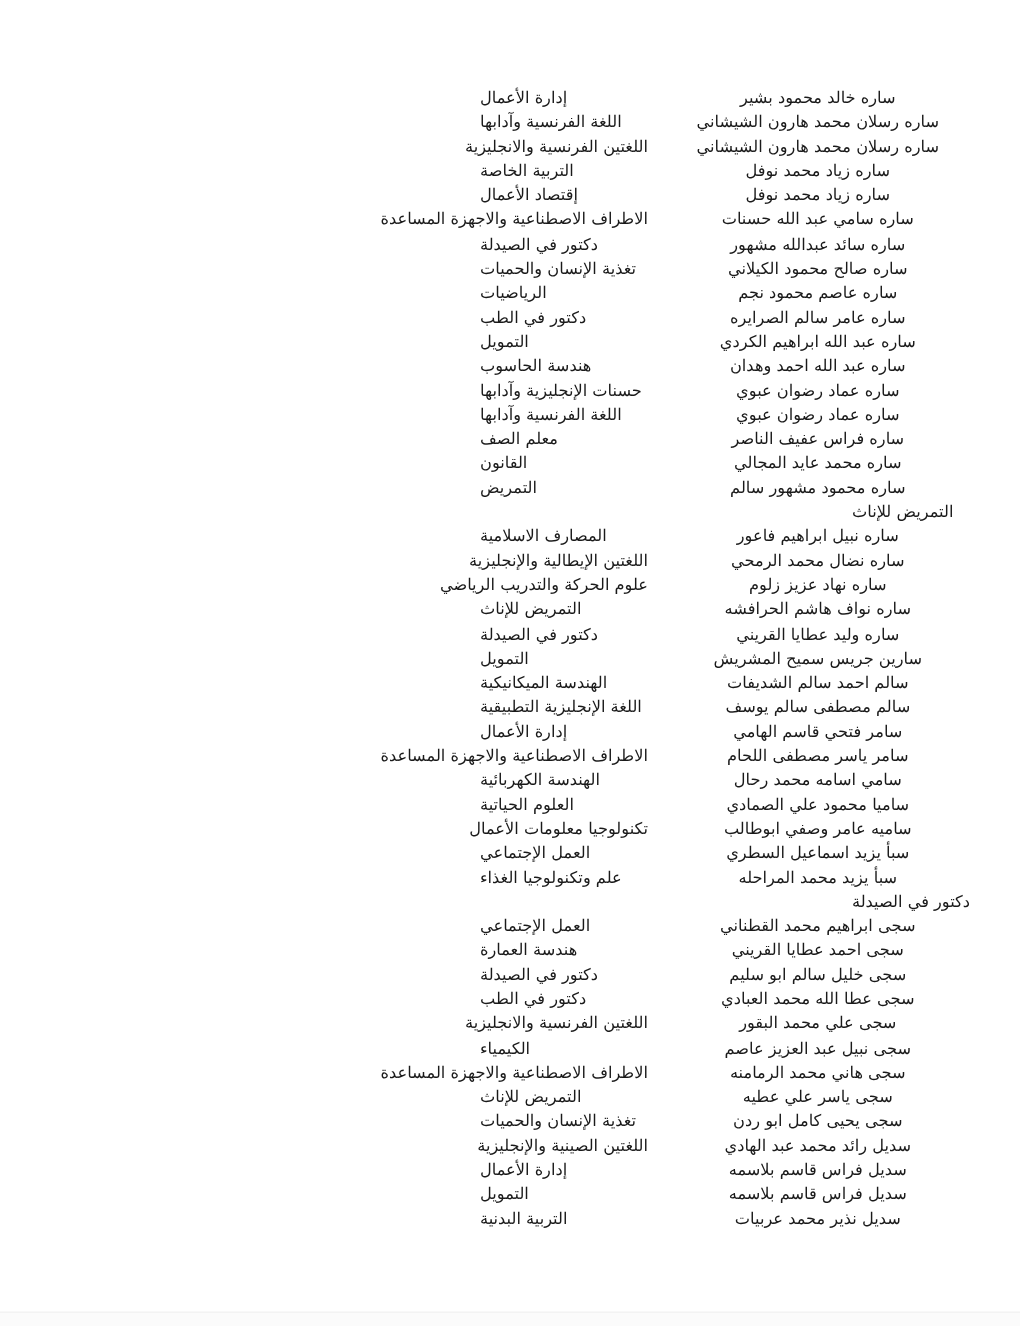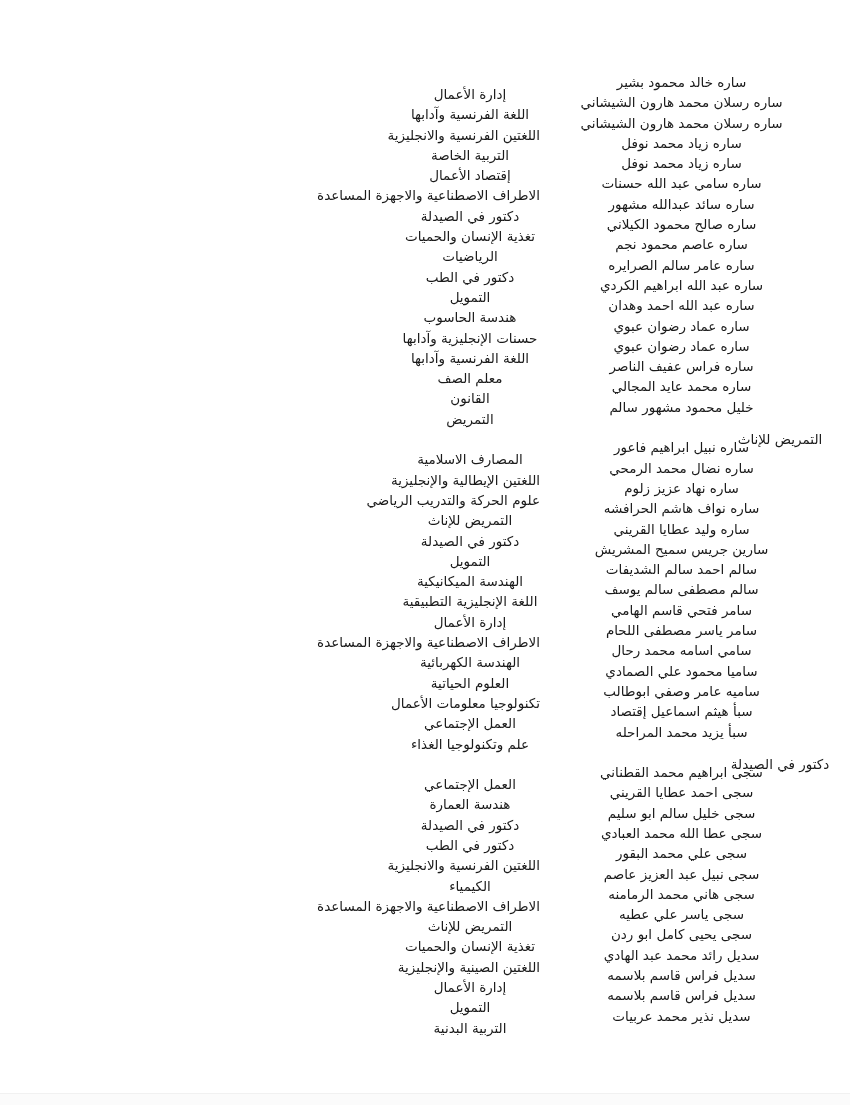--- a/index.html
+++ b/index.html
@@ -35,24 +35,23 @@
   .name {
     flex: 0 0 310px;
     box-sizing: border-box;
     padding-right: 27px;
     text-align: center;
     white-space: nowrap;
     overflow: visible;
   }
   .major {
     flex: 0 0 140px;
-    text-align: center;
+    text-align: left;
     white-space: nowrap;
     overflow: visible;
-    margin-top: 12px;
   }
   .page-edge {
     position: absolute;
     left: 0;
     right: 0;
     top: 1093px;
     bottom: 0;
     background: #fbfbfb;
     border-top: 1px solid #f1f1f1;
   }
@@ -136,21 +135,21 @@
     <span class="name">ساره فراس عفيف الناصر</span>
     <span class="major">معلم الصف</span>
   </div>
 
   <div class="row">
     <span class="name">ساره محمد عايد المجالي</span>
     <span class="major">القانون</span>
   </div>
 
   <div class="row">
-    <span class="name">خليل محمود مشهور سالم</span>
+    <span class="name">ساره محمود مشهور سالم</span>
     <span class="major">التمريض</span>
   </div>
 
   <div class="row">
     <span class="major">التمريض للإناث</span>
   </div>
 
   <div class="row">
     <span class="name">ساره نبيل ابراهيم فاعور</span>
     <span class="major">المصارف الاسلامية</span>
@@ -210,21 +209,21 @@
     <span class="name">ساميا محمود علي الصمادي</span>
     <span class="major">العلوم الحياتية</span>
   </div>
 
   <div class="row">
     <span class="name">ساميه عامر وصفي ابوطالب</span>
     <span class="major">تكنولوجيا معلومات الأعمال</span>
   </div>
 
   <div class="row">
-    <span class="name">سبأ هيثم اسماعيل إقتصاد</span>
+    <span class="name">سبأ يزيد اسماعيل السطري</span>
     <span class="major">العمل الإجتماعي</span>
   </div>
 
   <div class="row">
     <span class="name">سبأ يزيد محمد المراحله</span>
     <span class="major">علم وتكنولوجيا الغذاء</span>
   </div>
 
   <div class="row">
     <span class="major">دكتور في الصيدلة</span>

